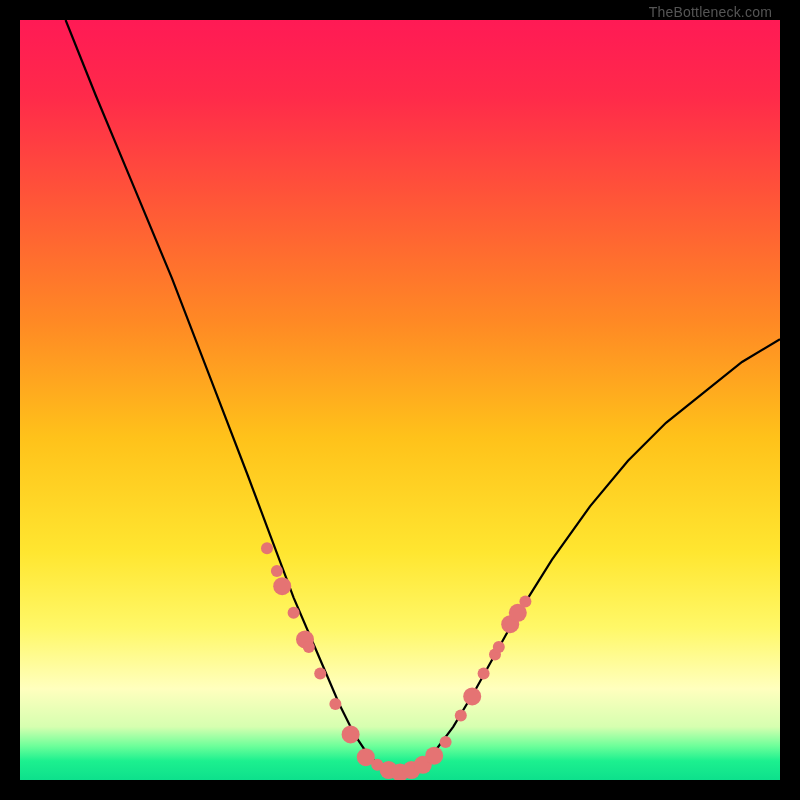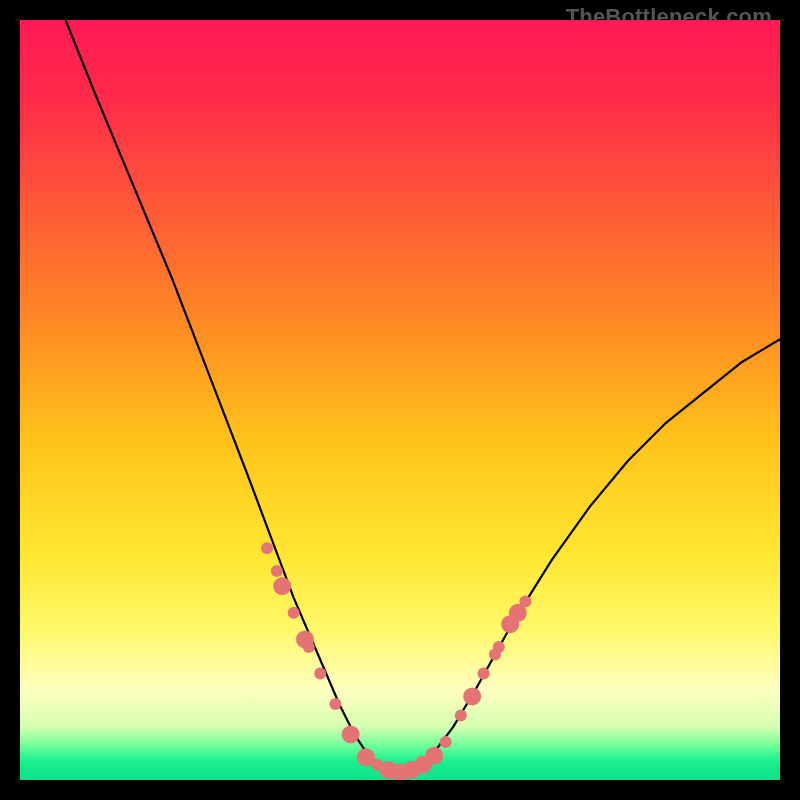--- a/index.html
+++ b/index.html
@@ -38,22 +38,22 @@
     left: 0;
     top: 0;
     width: 760px;
     height: 760px;
   }
   .watermark {
     position: absolute;
     top: 4px;
     right: 28px;
     color: #555;
-    font-size: 22px;
-    font-weight: 700;
+    font-size: 14px;
+    font-weight: 400;
     letter-spacing: 0.2px;
     user-select: none;
   }
 </style>
 </head>
 <body>
 
 <div class="watermark">TheBottleneck.com</div>
 
 <div class="frame">

